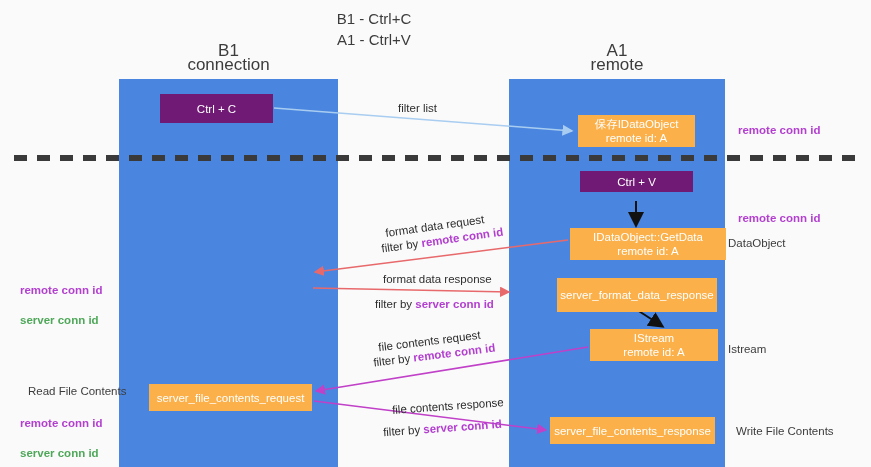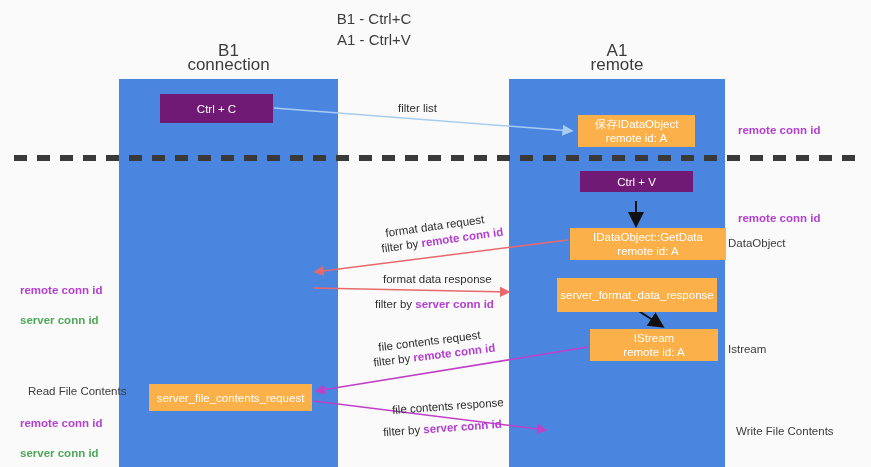--- a/index.html
+++ b/index.html
@@ -140,20 +140,21 @@
   <div class="box green" id="box-ctrlc">Ctrl + C</div>
   <div class="box orange" id="box-save-idataobject">保存IDataObject
 remote id: A</div>
   <div class="box green" id="box-ctrlv">Ctrl + V</div>
   <div class="box orange" id="box-getdata">IDataObject::GetData
 remote id: A</div>
   <div class="box orange" id="box-fmt-resp">server_format_data_response</div>
   <div class="box orange" id="box-istream">IStream
 remote id: A</div>
   <div class="box orange" id="box-file-req">server_file_contents_request</div>
+  <div class="box orange" id="box-file-resp">server_file_contents_response</div>
 
   <div class="side-label conn-magenta" id="lbl-remote-top">remote conn id</div>
   <div class="side-label conn-magenta" id="lbl-remote-mid">remote conn id</div>
   <div class="side-label" id="lbl-dataobject">DataObject</div>
   <div class="side-label" id="lbl-istream">Istream</div>
   <div class="side-label" id="lbl-write-file">Write File Contents</div>
 
   <div class="side-label" id="lbl-left-conn">
     <div class="conn-magenta">remote conn id</div>
     <div class="conn-green">server conn id</div>

